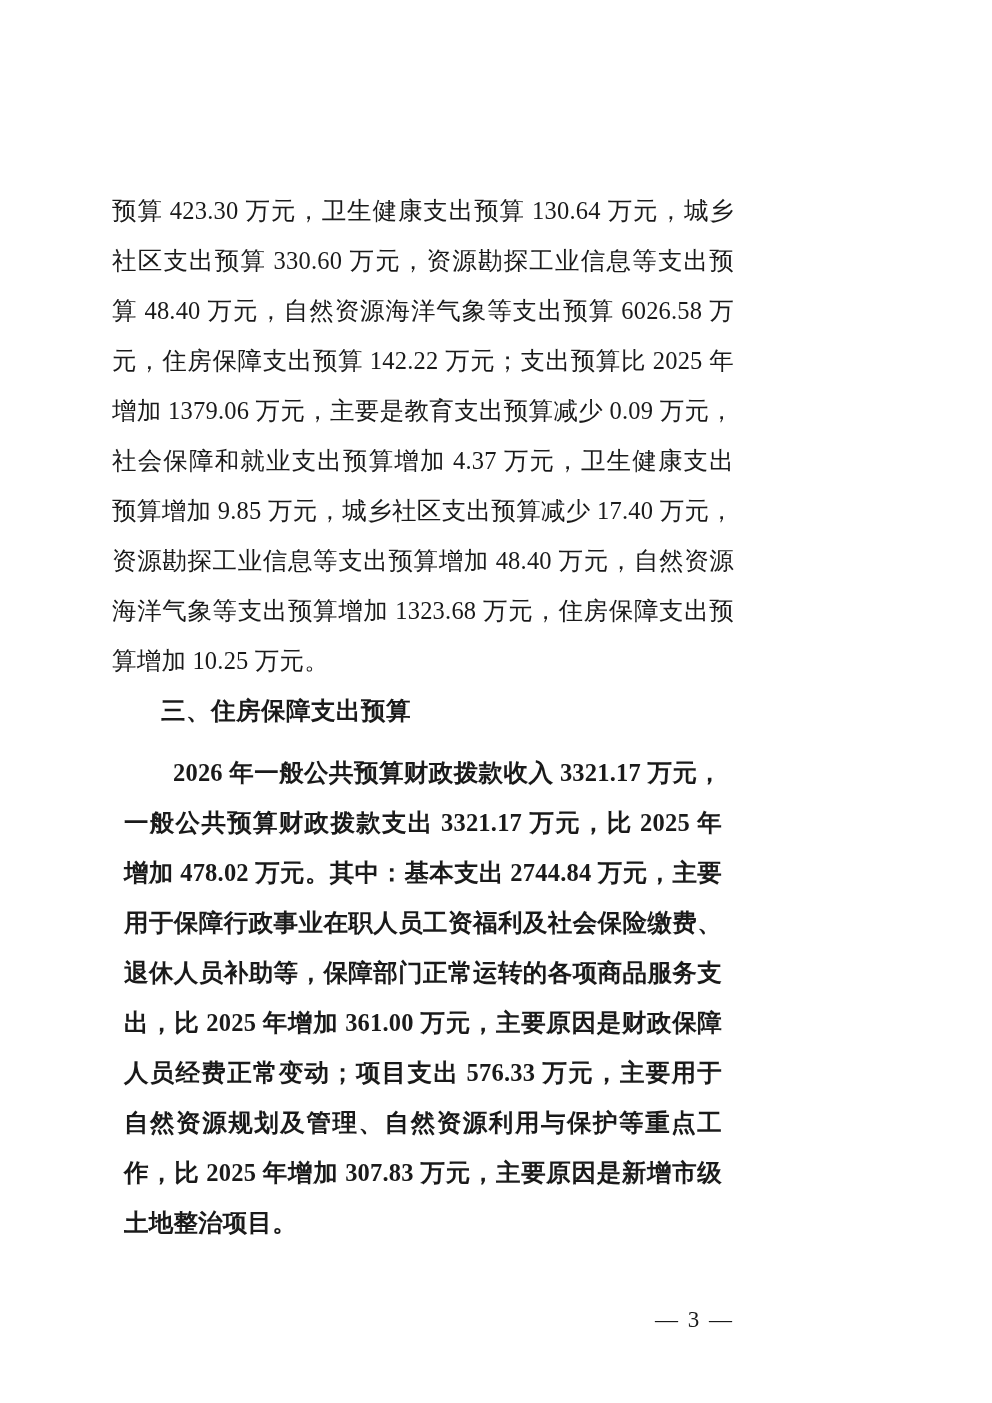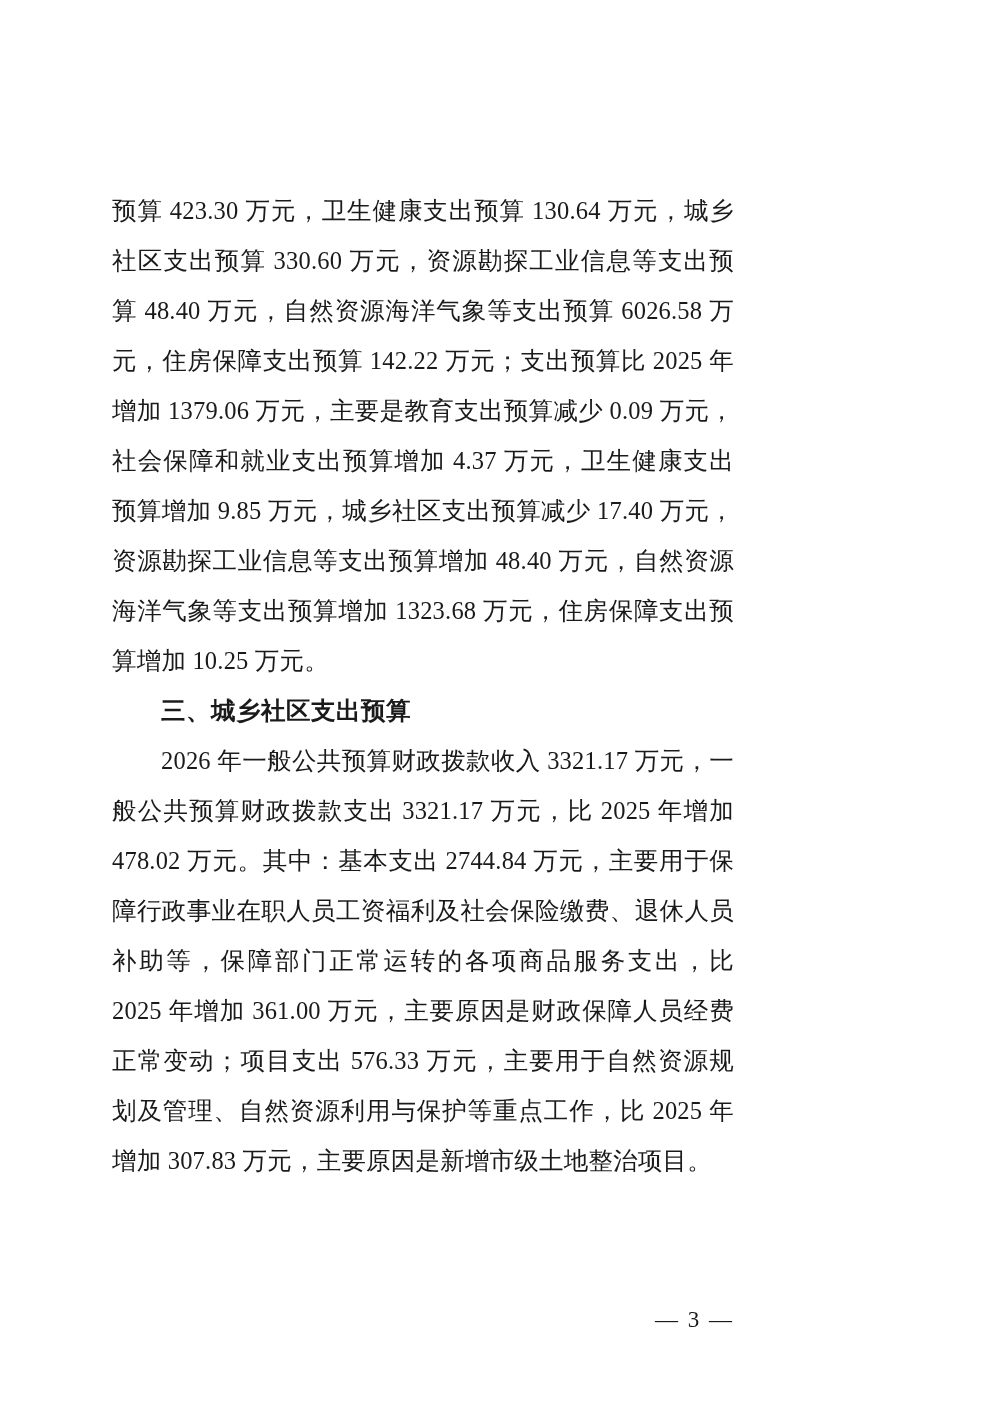--- a/index.html
+++ b/index.html
@@ -25,22 +25,23 @@
     padding: 170px 120px 60px 112px;
   }
   .body-text {
     font-size: 24.5px;
     line-height: 50px;
     text-align: justify;
     text-justify: inter-ideograph;
     letter-spacing: 0.2px;
   }
   p.para {
-    margin: 0;
+    margin: 12px;
     text-indent: 2em;
+    font-weight: bold;
   }
   p.cont {
     margin: 0;
     text-indent: 0;
   }
   h2.section-heading {
     margin: 0;
     font-size: 24.5px;
     line-height: 50px;
     font-family: "DejaVu Sans", "Liberation Sans", sans-serif;
@@ -59,21 +60,21 @@
 </style>
 </head>
 <body>
 
 <div class="page">
 
   <div class="body-text">
 
     <p class="cont para-cont">预算 423.30 万元，卫生健康支出预算 130.64 万元，城乡社区支出预算 330.60 万元，资源勘探工业信息等支出预算 48.40 万元，自然资源海洋气象等支出预算 6026.58 万元，住房保障支出预算 142.22 万元；支出预算比 2025 年增加 1379.06 万元，主要是教育支出预算减少 0.09 万元，社会保障和就业支出预算增加 4.37 万元，卫生健康支出预算增加 9.85 万元，城乡社区支出预算减少 17.40 万元，资源勘探工业信息等支出预算增加 48.40 万元，自然资源海洋气象等支出预算增加 1323.68 万元，住房保障支出预算增加 10.25 万元。</p>
 
-    <h2 class="section-heading">三、城乡社区支出预算</h2>
+    <h2 class="section-heading">三、住房保障支出预算</h2>
 
     <p class="para">2026 年一般公共预算财政拨款收入 3321.17 万元，一般公共预算财政拨款支出 3321.17 万元，比 2025 年增加 478.02 万元。其中：基本支出 2744.84 万元，主要用于保障行政事业在职人员工资福利及社会保险缴费、退休人员补助等，保障部门正常运转的各项商品服务支出，比 2025 年增加 361.00 万元，主要原因是财政保障人员经费正常变动；项目支出 576.33 万元，主要用于自然资源规划及管理、自然资源利用与保护等重点工作，比 2025 年增加 307.83 万元，主要原因是新增市级土地整治项目。</p>
 
 
   </div>
 
   <div class="page-number">— 3 —</div>
 
 </div>
 

